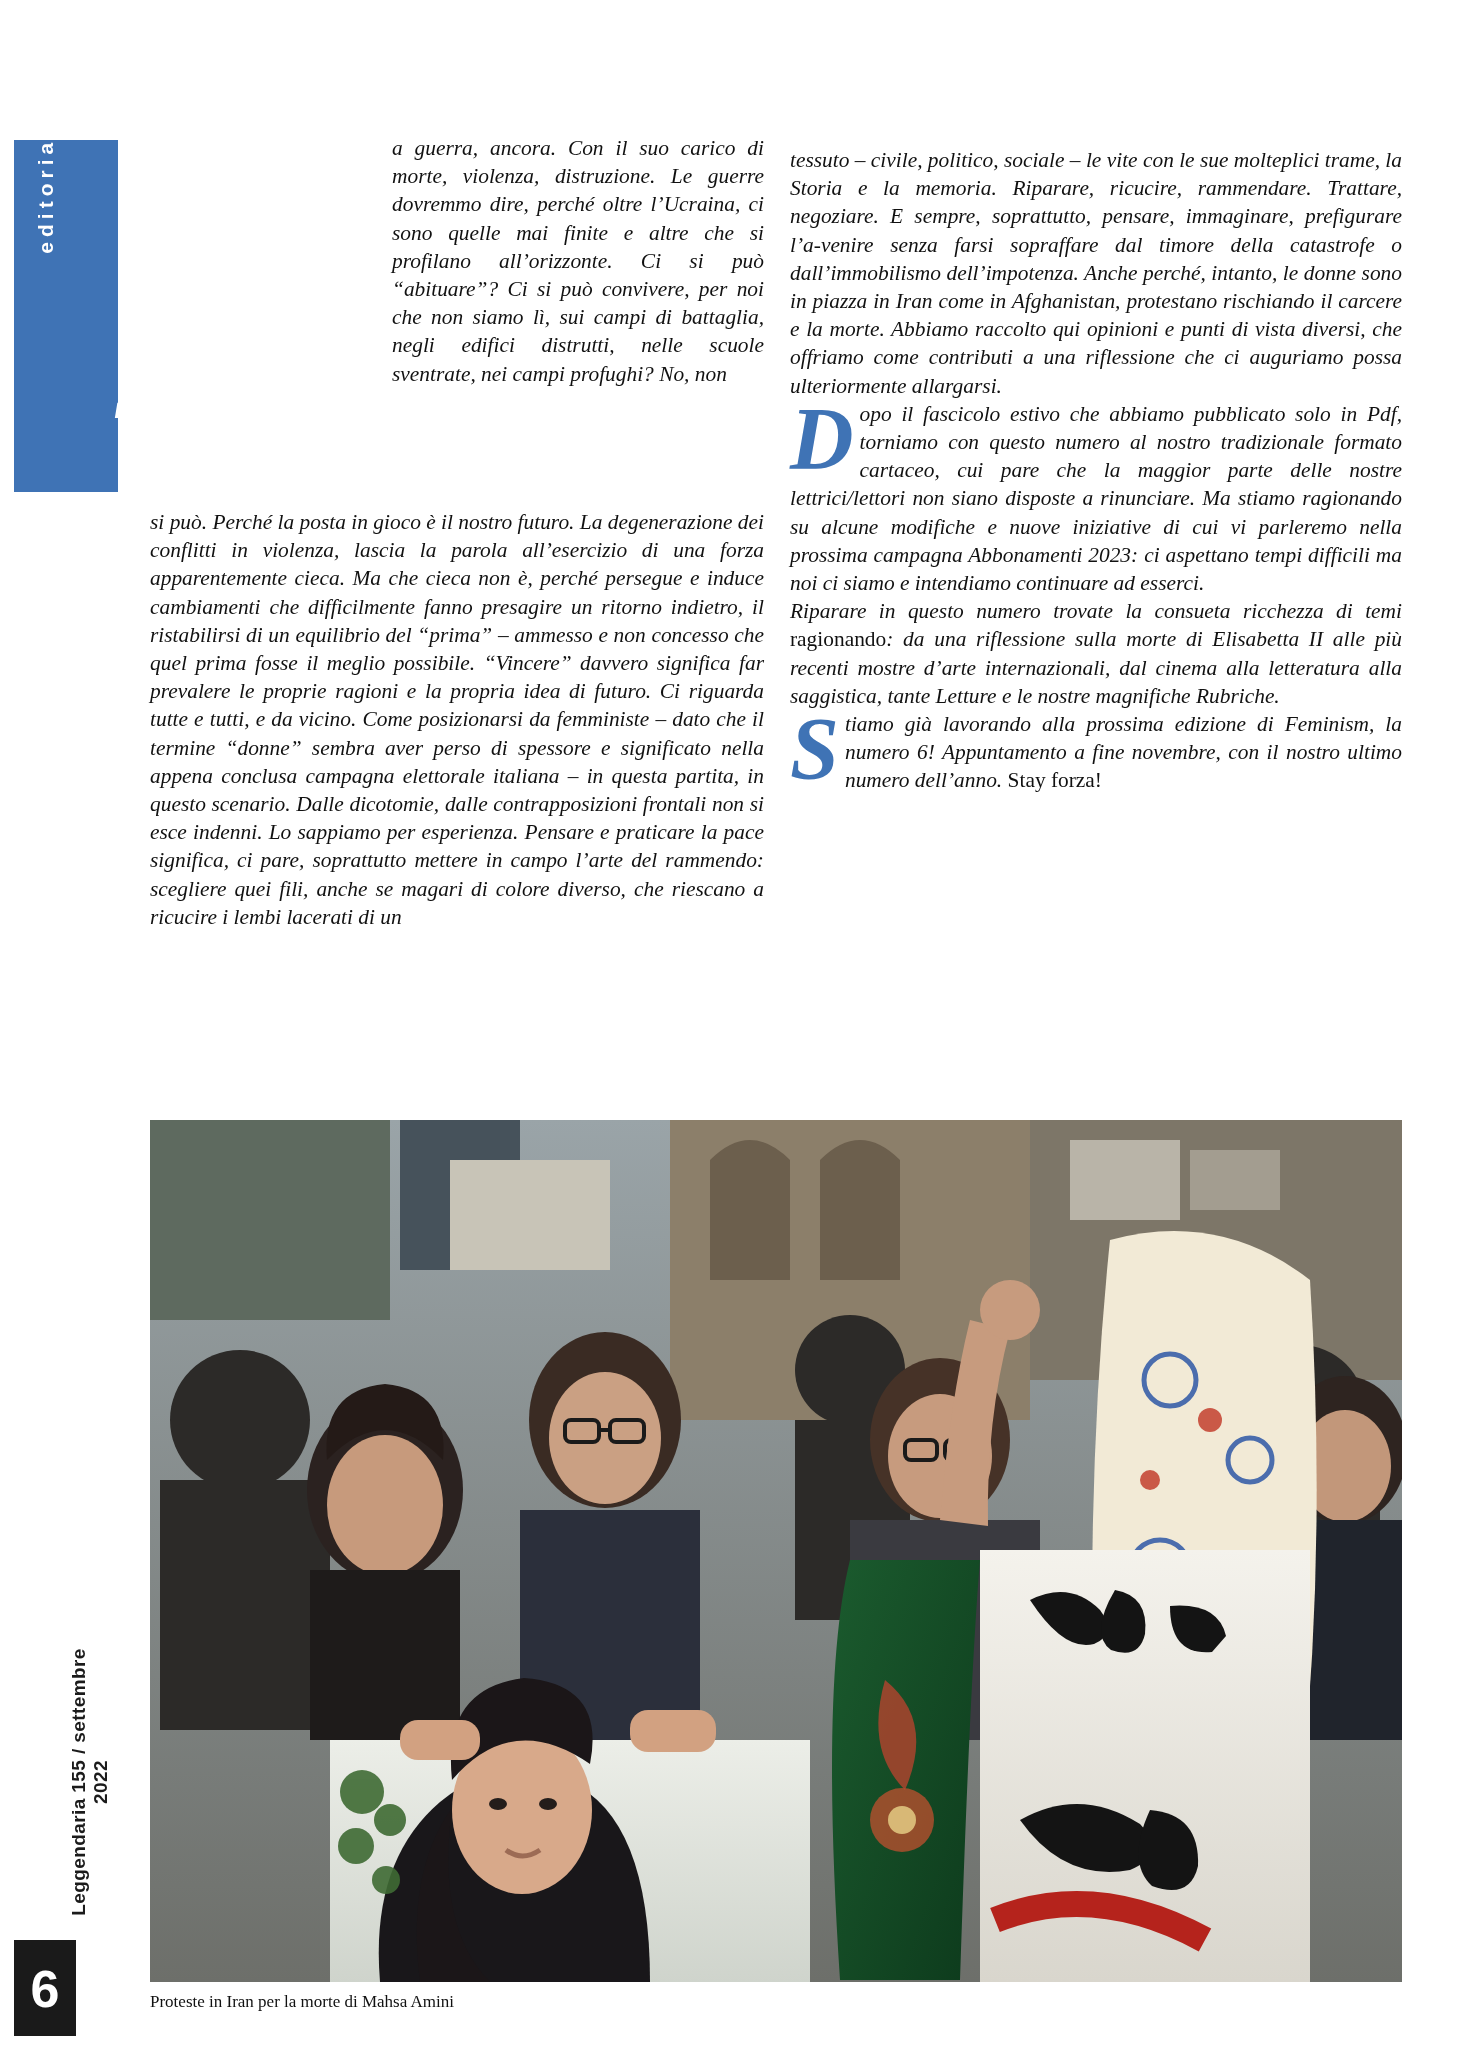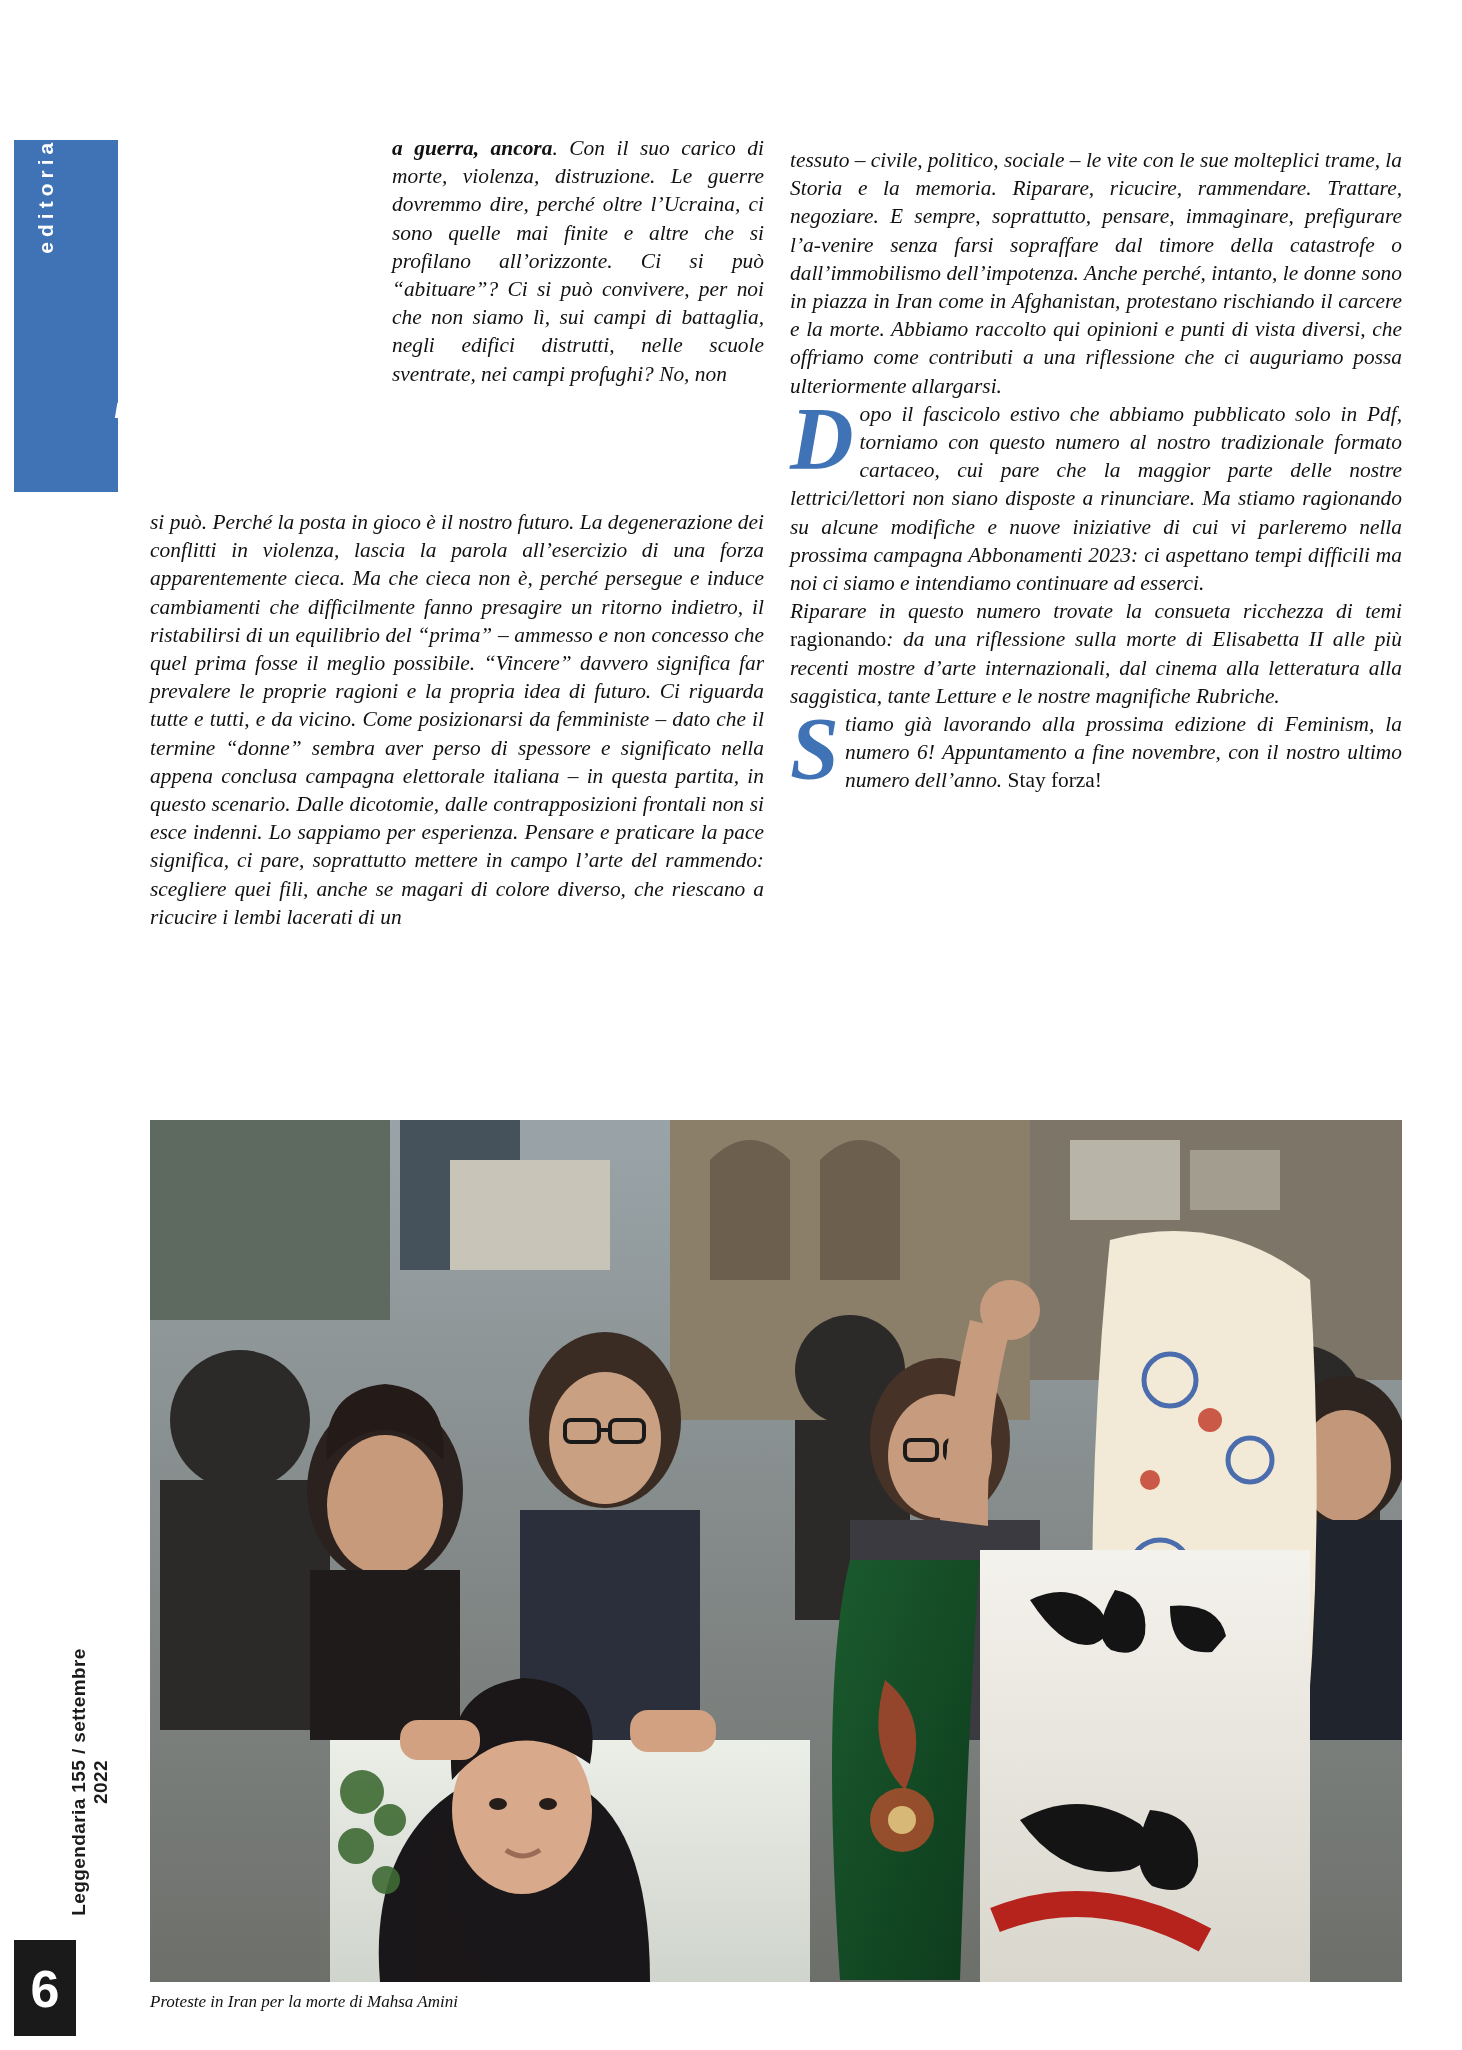--- a/index.html
+++ b/index.html
@@ -120,21 +120,21 @@
     left: 150px;
     top: 508px;
     width: 614px;
   }
   .col-right {
     left: 790px;
     top: 146px;
     width: 612px;
   }
   .lead-bold {
-    font-weight: bold;
+    font-weight: normal;
   }
 
   
   .para-drop {
     position: relative;
   }
   .dropcap {
     float: left;
     color: #3f73b5;
     font-family: "Liberation Serif", serif;
@@ -157,21 +157,20 @@
     height: 862px;
     background: #6d6a63;
     overflow: hidden;
   }
   .photo svg { display: block; }
   .caption {
     position: absolute;
     left: 150px;
     top: 1992px;
     width: 900px;
-    font-style: italic;
     font-size: 17px;
     color: #111111;
   }
 </style>
 </head>
 <body>
 
 <div class="rail">
   <div class="rail-block"></div>
   <div class="rail-label">editoriale</div>

